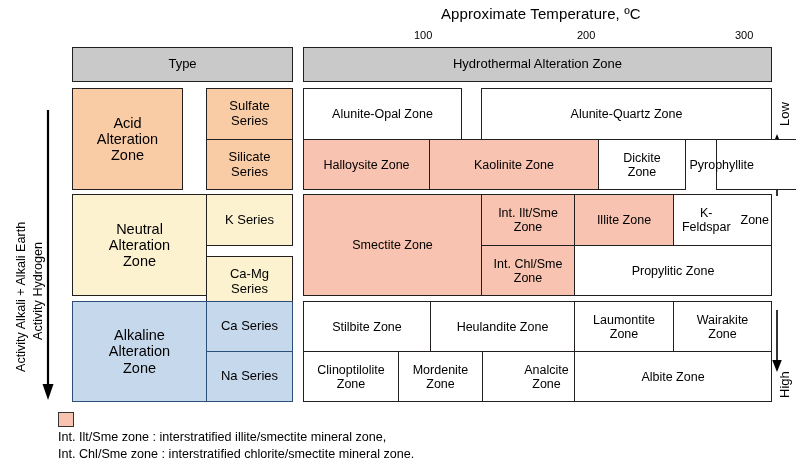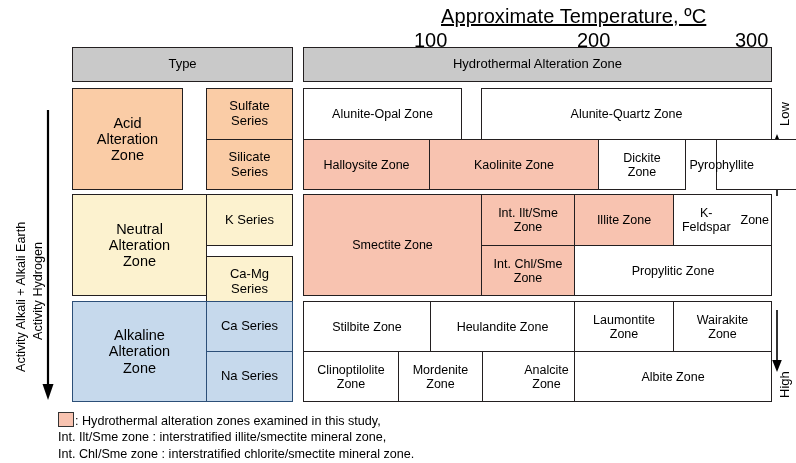--- a/index.html
+++ b/index.html
@@ -19,25 +19,24 @@
   .cell span{display:block;padding:0 2px;}
   .hdr{background:#c9c9c9;font-size:13px;}
   .acid{background:#facca6;}
   .neutral{background:#fcf2cf;}
   .alkaline{background:#c6d9ec;}
   .studied{background:#f8c3b0;}
   .grp{font-size:14.5px;}
   .sub{font-size:13px;}
   .blue-b{border-color:#2c4f78;}
   .title{
-    position:absolute;font-size:20px;letter-spacing:.1px;
+    position:absolute;font-size:15px;letter-spacing:.1px;
     white-space:nowrap;
-    text-decoration:underline;
-  }
-  .tick{position:absolute;font-size:20px;white-space:nowrap;}
+  }
+  .tick{position:absolute;font-size:11px;white-space:nowrap;}
   .axis-left{
     position:absolute;font-size:12.6px;white-space:nowrap;
     transform-origin:0 0;transform:rotate(-90deg);
   }
   .axis-right{
     position:absolute;font-size:13px;white-space:nowrap;
     transform-origin:0 0;transform:rotate(-90deg);
   }
   .caption{
     position:absolute;font-size:12.6px;line-height:1.28;white-space:nowrap;
@@ -193,16 +192,16 @@
 </div>
 <div class="cell" style="left:482px;top:351px;width:93px;height:51px;flex-direction:column;padding-left:36px;">
   <span>Analcite</span>
   <span>Zone</span>
 </div>
 <div class="cell" style="left:574px;top:351px;width:198px;height:51px;">
   <span>Albite Zone</span>
 </div>
 
 <div class="caption" style="left:58px;top:412px;">
-  <span class="swatch"></span><span>: Hydrothermal alteration zones examined in this study,</span>
+  <span class="swatch"></span>
 </div>
 <div class="caption" style="left:58px;top:429px;">Int. Ilt/Sme zone : interstratified illite/smectite mineral zone,</div>
 <div class="caption" style="left:58px;top:446px;">Int. Chl/Sme zone : interstratified chlorite/smectite mineral zone.</div>
 
 </body></html>

